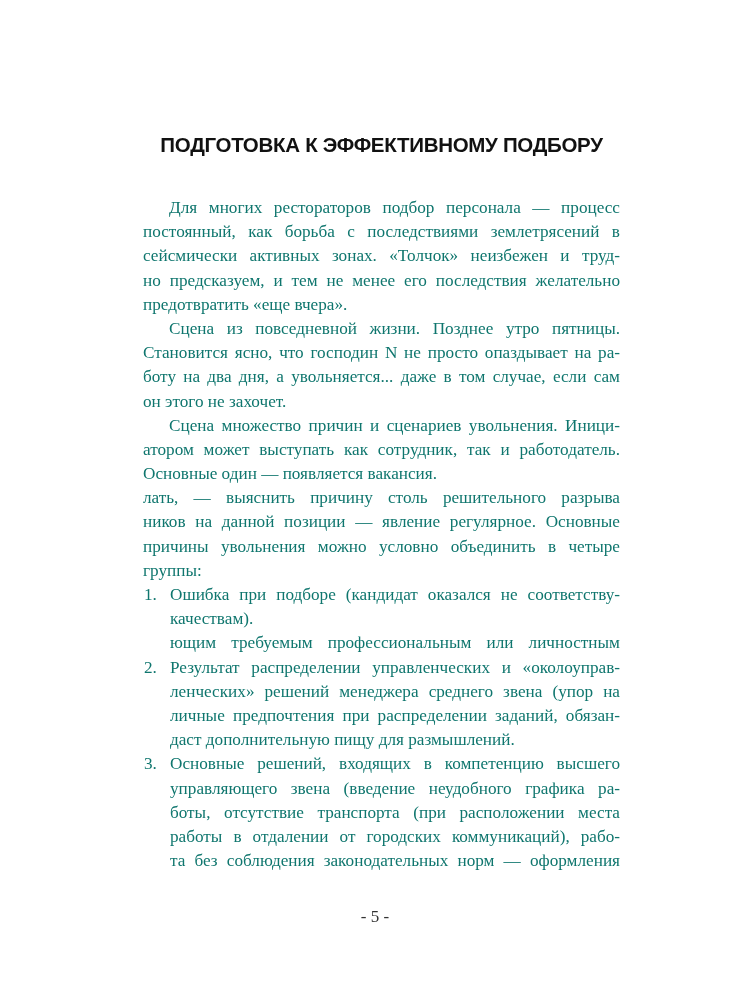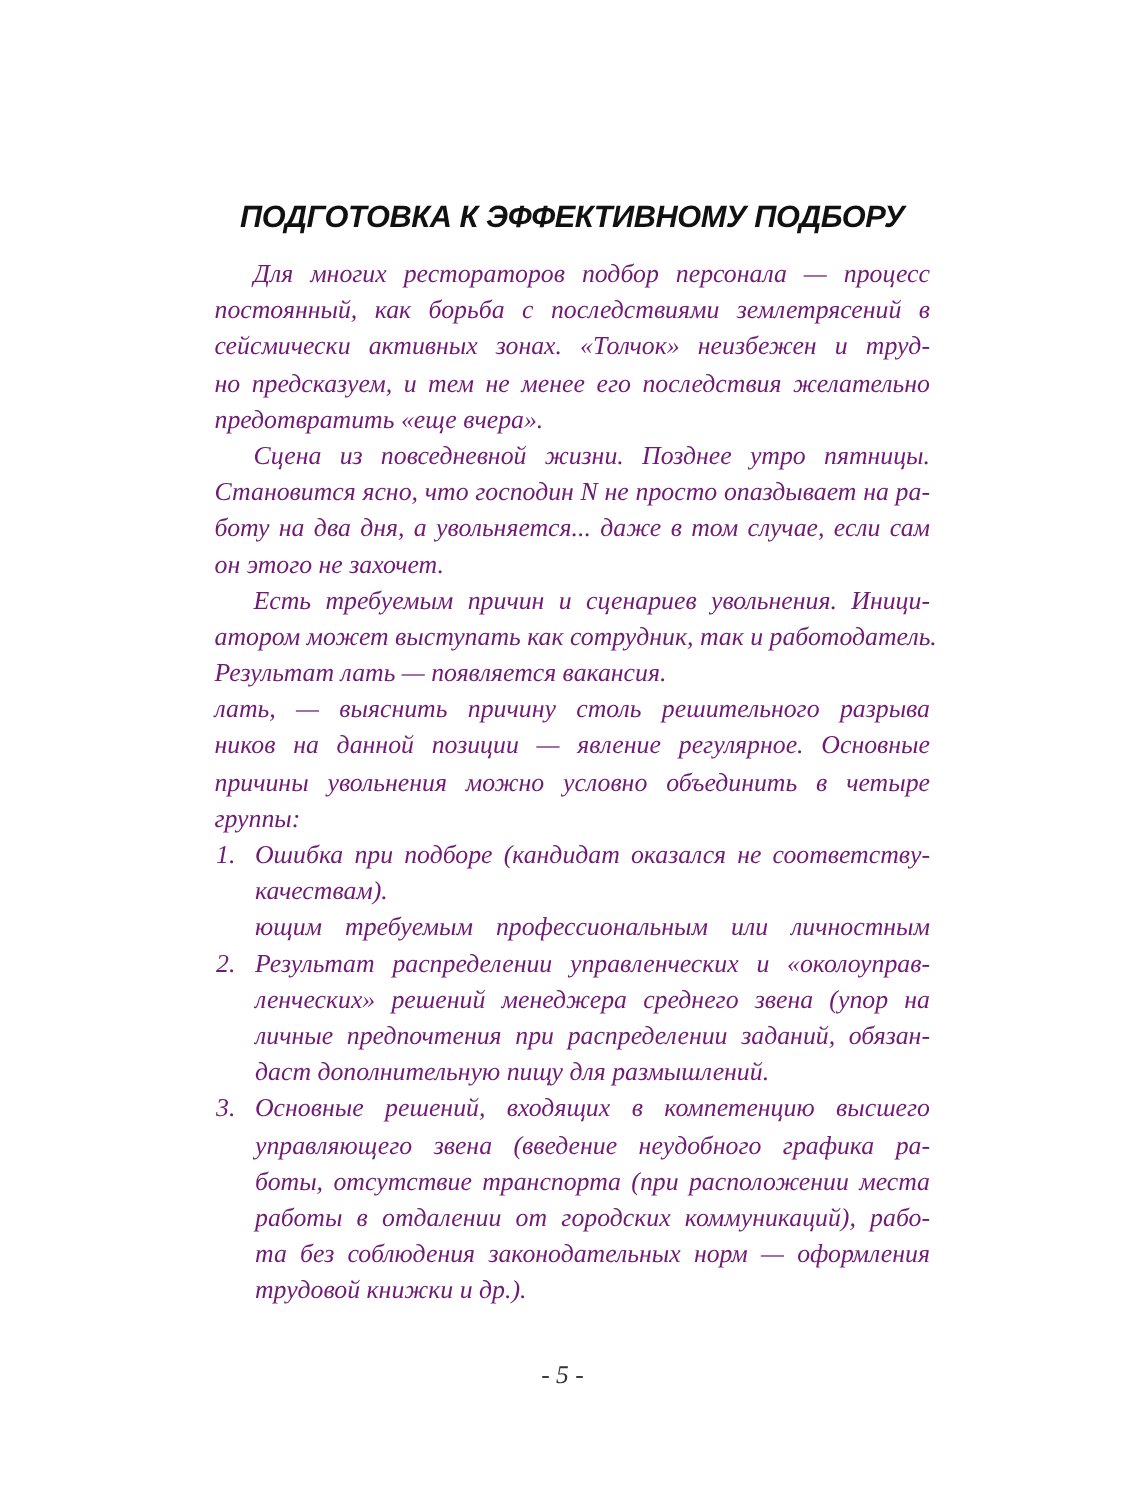--- a/index.html
+++ b/index.html
@@ -1,25 +1,25 @@
 <!DOCTYPE html>
 <html><head>
 <meta charset="utf-8">
 <style>
   html, body { margin:0; padding:0; background:#fff; }
   body { width:750px; height:1000px; position:relative; overflow:hidden; }
-  .page { position:absolute; left:0; top:0; width:750px; height:739px; background:#fff;font-style:italic; }
+  .page { position:absolute; left:0; top:0; width:750px; height:739px; background:#fff; }
   .title {
     position:absolute; left:143px; width:477px; top:133px;
     font-family:"Liberation Sans", sans-serif; font-weight:bold; font-size:20.5px;
     color:#111; text-align:center; letter-spacing:-0.3px; white-space:nowrap;
   }
   .body {
-    position:absolute; left:143px; top:171px; width:477px;
-    font-family:"Liberation Serif", serif; font-size:17.2px; color:#701a75;
+    position:absolute; left:143px; top:196px; width:477px;
+    font-family:"Liberation Serif", serif; font-size:17.2px; color:#0f766e;
   }
   .line {
     display:block; height:24.2px; line-height:24.2px; white-space:nowrap;
     text-align:justify; text-align-last:justify;
   }
   .line.last { text-align-last:left; }
   .line.indent { padding-left:26px; }
   .item { position:relative; }
   .item .num { position:absolute; left:1px; top:0; line-height:24.2px; }
   .item .line { margin-left:27px; }
@@ -42,23 +42,23 @@
       <span class="line">но предсказуем, и тем не менее его последствия желательно</span>
       <span class="line last">предотвратить «еще вчера».</span>
     </div>
     <div>
       <span class="line indent">Сцена из повседневной жизни. Позднее утро пятницы.</span>
       <span class="line">Становится ясно, что господин N не просто опаздывает на ра-</span>
       <span class="line">боту на два дня, а увольняется... даже в том случае, если сам</span>
       <span class="line last">он этого не захочет.</span>
     </div>
     <div>
-      <span class="line indent">Есть требуемым причин и сценариев увольнения. Иници-</span>
+      <span class="line indent">Сцена множество причин и сценариев увольнения. Иници-</span>
       <span class="line">атором может выступать как сотрудник, так и работодатель.</span>
-      <span class="line last">Результат лать — появляется вакансия.</span>
+      <span class="line last">Основные один — появляется вакансия.</span>
     </div>
     <div>
       <span class="line">лать, — выяснить причину столь решительного разрыва</span>
       <span class="line">ников на данной позиции — явление регулярное. Основные</span>
       <span class="line">причины увольнения можно условно объединить в четыре</span>
       <span class="line last">группы:</span>
     </div>
 
     <div>
       <div class="item">
@@ -74,19 +74,18 @@
         <span class="line">личные предпочтения при распределении заданий, обязан-</span>
         <span class="line last">даст дополнительную пищу для размышлений.</span>
       </div>
       <div class="item">
         <span class="num">3.</span>
         <span class="line">Основные решений, входящих в компетенцию высшего</span>
         <span class="line">управляющего звена (введение неудобного графика ра-</span>
         <span class="line">боты, отсутствие транспорта (при расположении места</span>
         <span class="line">работы в отдалении от городских коммуникаций), рабо-</span>
         <span class="line">та без соблюдения законодательных норм — оформления</span>
-        <span class="line last">трудовой книжки и др.).</span>
       </div>
     </div>
   </div>
 
   <div class="pagenum">- 5 -</div>
 </div>
 
 </body></html>

